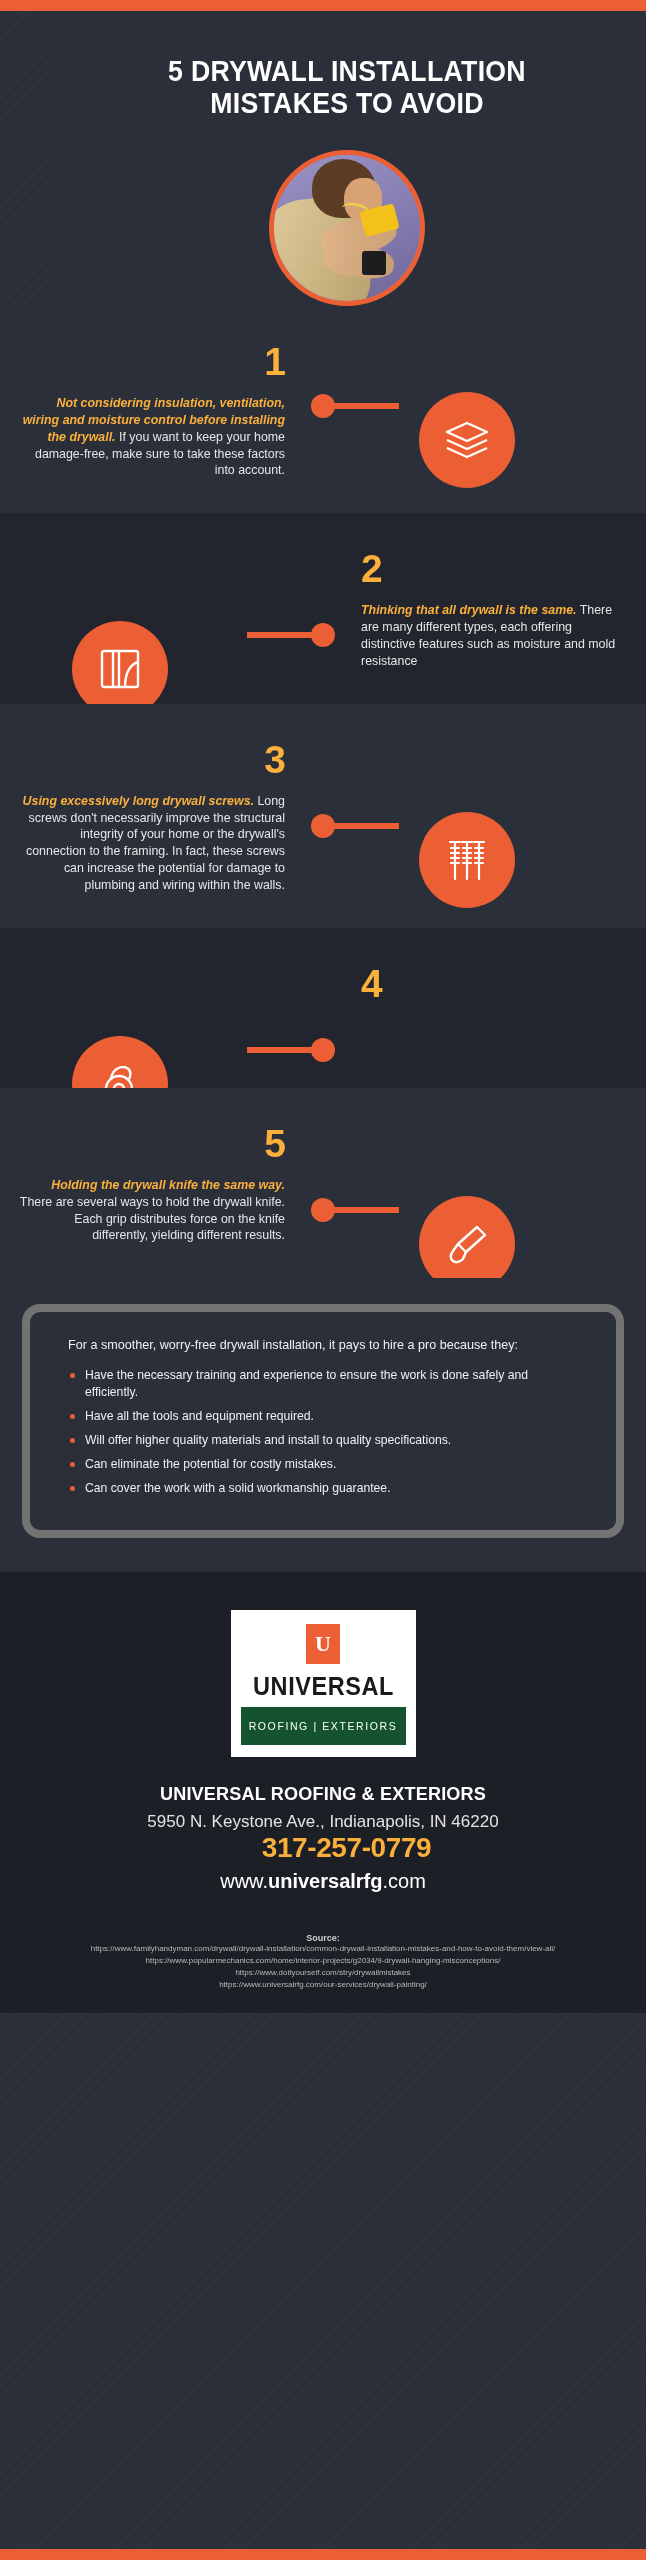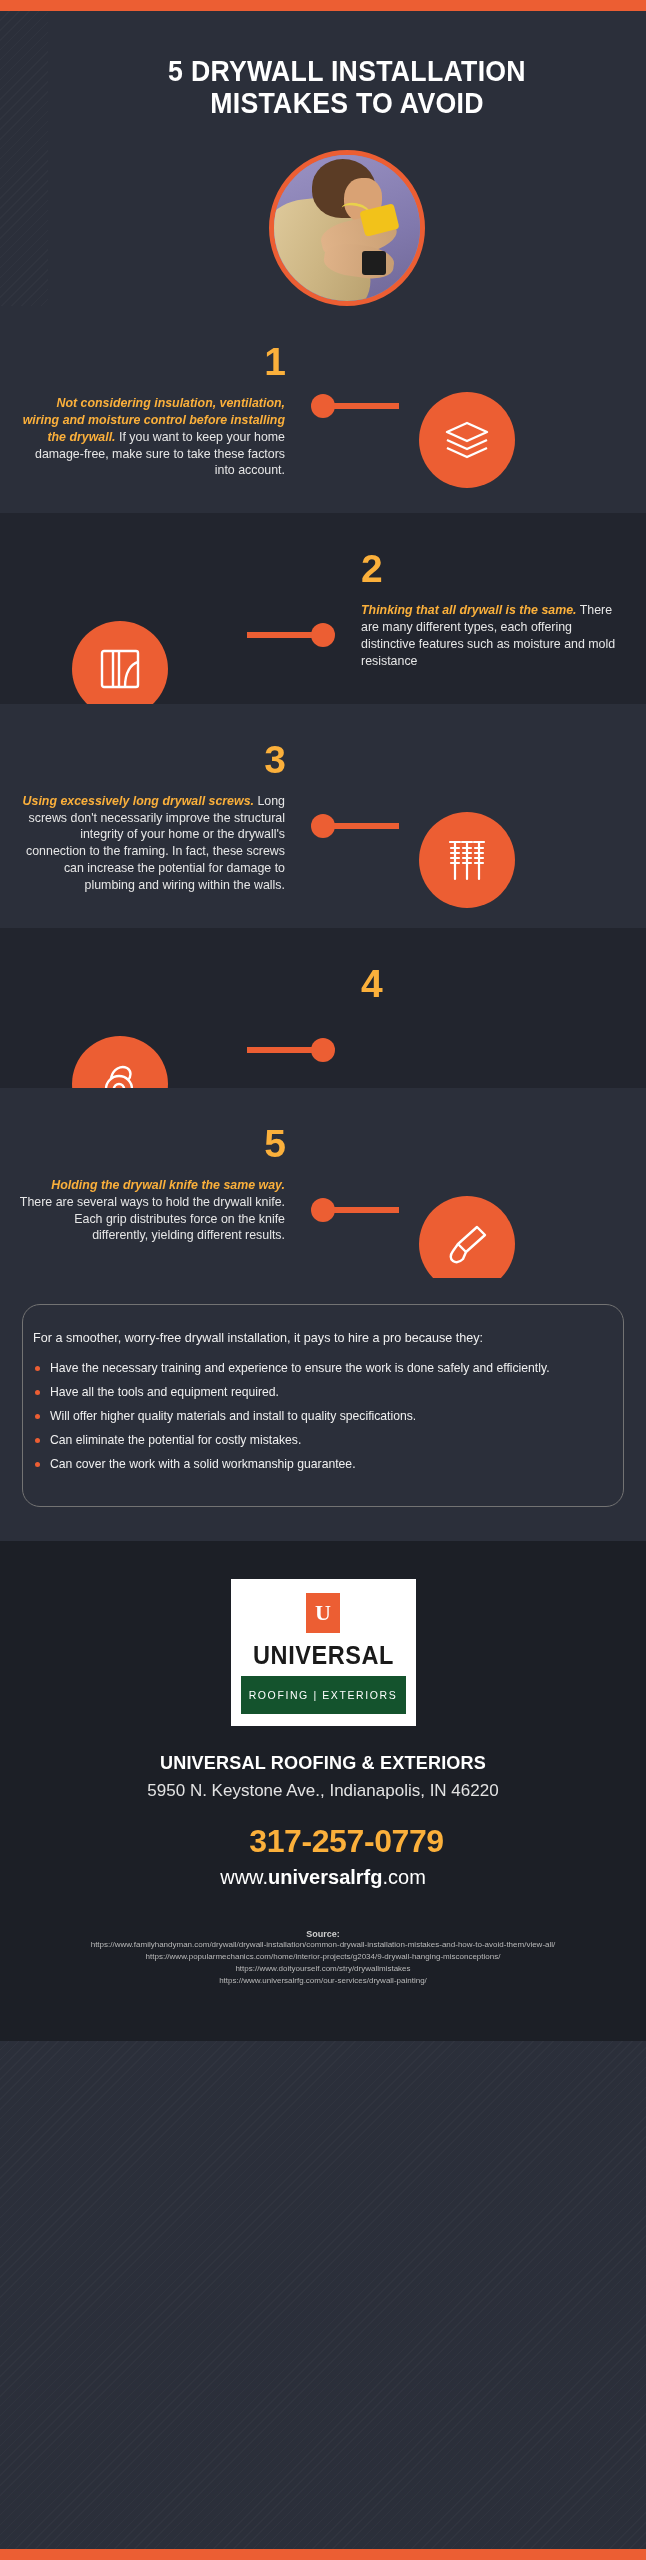--- a/index.html
+++ b/index.html
@@ -125,22 +125,22 @@
   .icon-circle {
     width:96px; height:96px; border-radius:50%; background:#ec5e33;
     display:flex; align-items:center; justify-content:center;
     position:absolute; top:0;
   }
   .icon-circle svg { display:block; }
 
   
   .conclusion-wrap { padding:26px 22px 34px; background:#2b2f3a; position:relative; z-index:4; }
   .conclusion {
-    border:1px solid #737373; border-radius:18px;
-    padding:24px 10px 26px; background:#2b2f3a;
+    border:8px solid #737373; border-radius:18px;
+    padding:24px 38px 26px; background:#2b2f3a;
   }
   .conclusion .lead { font-size:12.6px; line-height:1.45; margin-bottom:12px; color:#f0f0f0; }
   .conclusion ul { list-style:none; margin:0; padding:0; }
   .conclusion li {
     position:relative; padding-left:17px; font-size:12.2px;
     line-height:1.4; margin-bottom:7px; color:#f0f0f0;
   }
   .conclusion li:before {
     content:""; position:absolute; left:2px; top:6px;
     width:5px; height:5px; border-radius:50%; background:#ec5e33;
@@ -157,24 +157,24 @@
     background:#ec5e33; display:flex; align-items:center; justify-content:center;
     color:#ffffff; font-size:22px; font-weight:bold; font-family:"Liberation Serif",serif;
   }
   .logo-name { color:#1a1a1a; font-size:25px; font-weight:bold; letter-spacing:0.6px; transform:scaleX(0.94); }
   .logo-sub {
     margin-top:6px; background:#14532d; color:#ffffff;
     font-size:10.5px; letter-spacing:1.6px; padding:13px 0;
   }
   .company { margin-top:26px; font-size:19px; font-weight:bold; letter-spacing:0.2px; transform:scaleX(0.95); }
   .address { margin-top:7px; font-size:17px; color:#e3e3e3; }
-  .phone { margin-top:22px; font-size:32px; font-weight:bold; color:#fbb03b; letter-spacing:-0.4px;padding-left:47px; }
+  .phone { font-size:28px; font-weight:bold; color:#fbb03b; letter-spacing:-0.4px;padding-left:47px; }
   .website { margin-top:6px; font-size:20px; color:#ffffff; }
   .website b { font-weight:bold; }
-  .sources { margin-top:40px; padding-bottom:54px; }
+  .sources { margin-top:40px; padding-bottom:22px; }
   .sources-title { font-size:9px; font-weight:bold; color:#cfcfcf; }
   .sources-line { font-size:8px; color:#b9b9b9; line-height:1.5; }
 </style>
 </head>
 <body>
 
 <div class="page stripes">
 
   <div class="accent-bar"></div>
 

